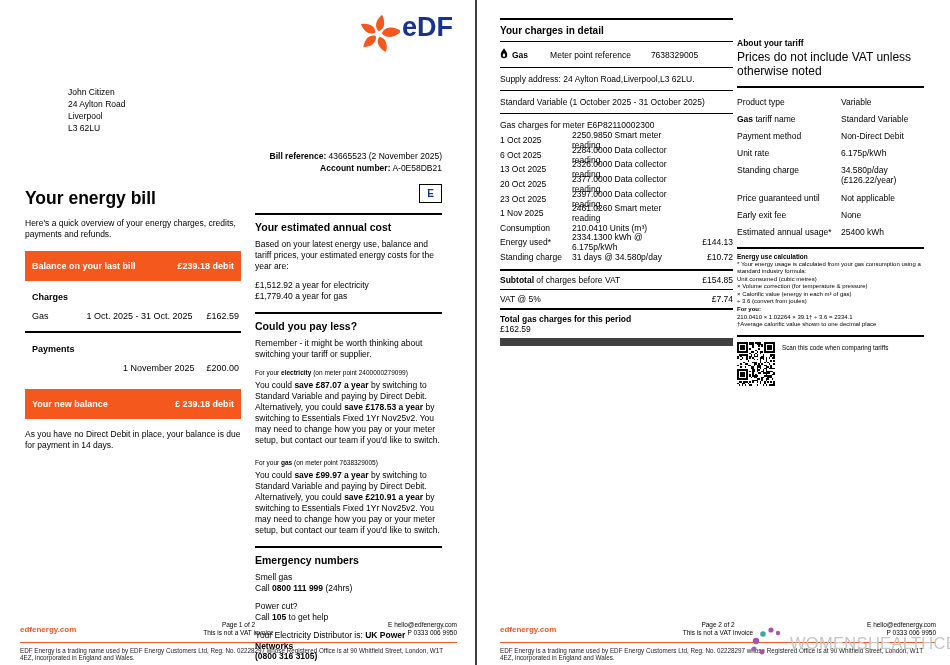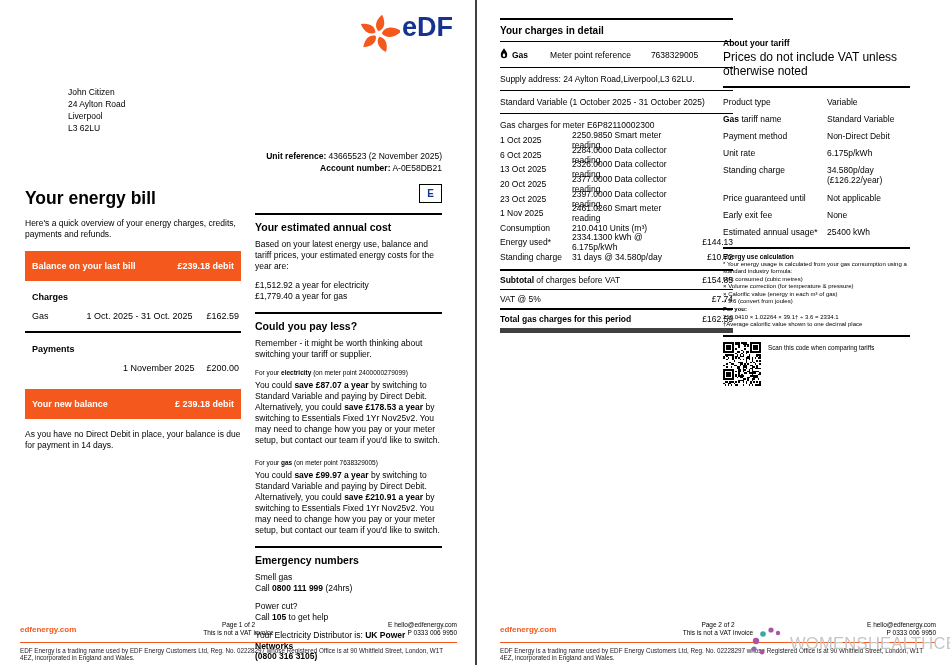--- a/index.html
+++ b/index.html
@@ -64,23 +64,23 @@
   .gasrow .mpr { margin-right:20px; }
   .simprow { font-size:8.5px; border-bottom:1.5px solid #000; padding:6px 0; }
   .mline { font-size:8.5px; padding:6px 0 3px; }
   .rd { display:flex; align-items:center; font-size:8.5px; height:14.6px; }
   .rd .d { width:72px; }
   .rd .t { flex:1; }
   .rd .a { width:44px; text-align:right; }
   .sumrow { display:flex; justify-content:space-between; font-size:8.5px; padding:4px 0; }
   .top2 { border-top:2px solid #000; }
   .top1 { border-top:1px solid #000; }
-  .bot2 { border-bottom:5px solid #404040; }
-
-  .p2-right { position:absolute; left:244px; top:38px; width:187px; }
+  .bot2 { border-bottom:8px solid #404040;flex-direction:column; }
+
+  .p2-right { position:absolute; left:258px; top:38px; width:187px; }
   .abt-h { font-size:8.5px; font-weight:bold; }
   .abt-sub { font-size:12px; margin:2px 0 8px; }
   .abt-body { border-top:2px solid #000; border-bottom:2px solid #000; padding:5px 0 6px; }
   .kv { display:flex; font-size:8.5px; padding:3.6px 0; }
   .kv .k { width:104px; }
   .kv .v { flex:1; }
   .euc { padding:4px 0 6px; border-bottom:2px solid #000; }
   .euc-h { font-size:6.5px; font-weight:bold; margin-bottom:1px; }
   .fp { font-size:6px; line-height:7.6px; }
   .qr-sec { padding-top:5px; display:flex; }
@@ -111,21 +111,21 @@
   </div>
 
   <div class="addr">
     <div>John Citizen</div>
     <div>24 Aylton Road</div>
     <div>Liverpool</div>
     <div>L3 62LU</div>
   </div>
 
   <div class="billref">
-    <div><b>Unit reference:</b><span> 43665523 (2 November 2025)</span></div>
+    <div><b>Bill reference:</b><span> 43665523 (2 November 2025)</span></div>
     <div><b>Account number:</b><span> A-0E58DB21</span></div>
   </div>
 
   <div class="ebox">E</div>
 
   <div class="col-left">
     <div class="h1">Your energy bill</div>
     <div class="p">Here's a quick overview of your energy charges, credits, payments and refunds.</div>
 
     <div class="obar">

